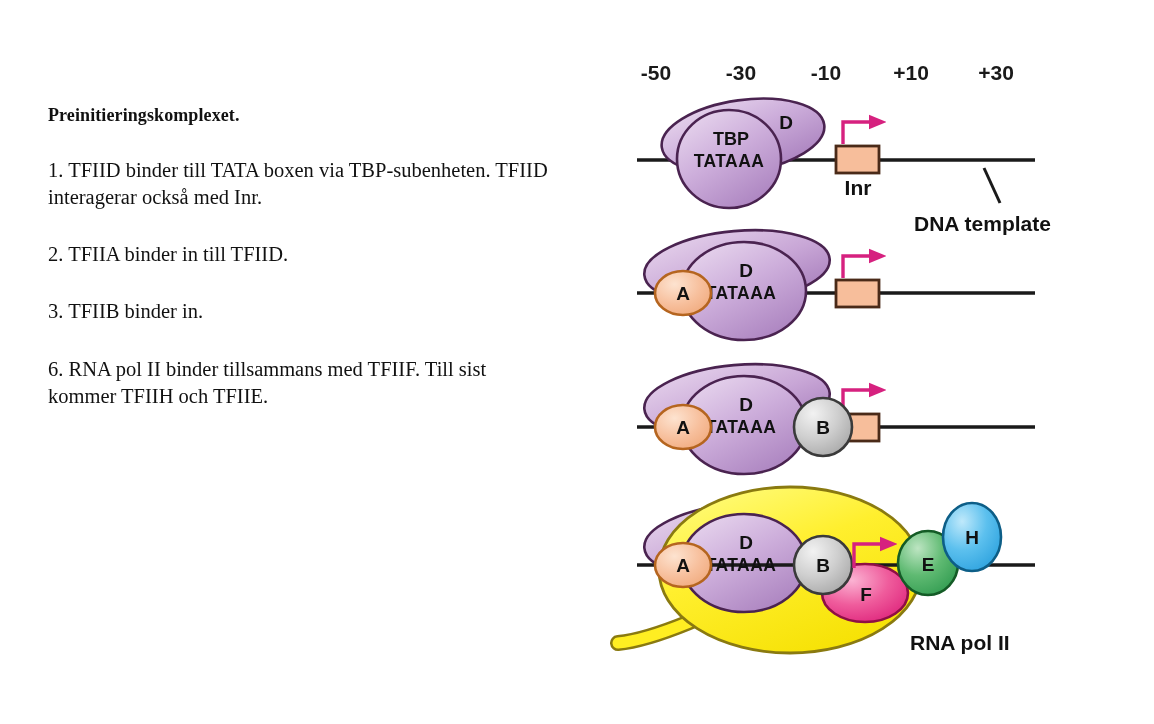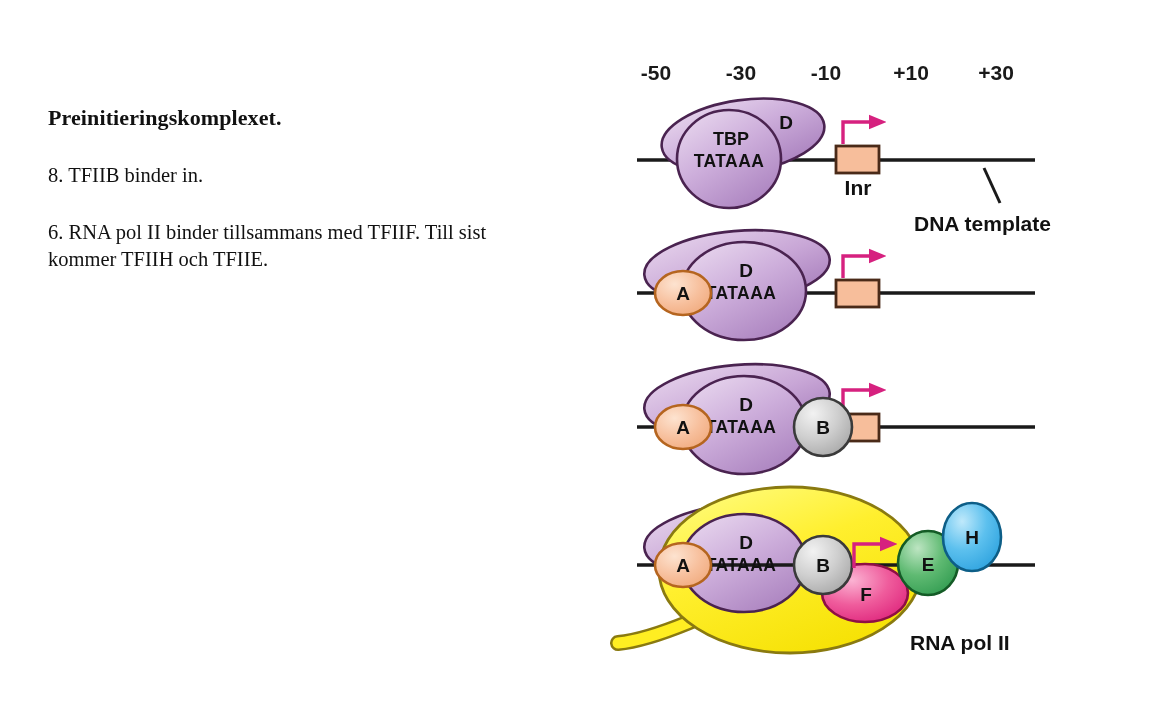--- a/index.html
+++ b/index.html
@@ -5,21 +5,21 @@
   html,body{margin:0;padding:0;}
   body{
     width:1154px;height:724px;background:#ffffff;
     font-family:"Liberation Serif",serif;overflow:hidden;position:relative;
   }
   #root{position:absolute;inset:0;}
 
   
   .text-col{position:absolute;left:48px;top:104px;width:500px;}
   .lesson-title{
-    font-family:"Liberation Serif",serif;font-weight:bold;font-size:22px;
+    font-family:"Liberation Serif",serif;font-weight:bold;font-size:18px;
     color:#111;letter-spacing:.1px;margin:0 0 30px 0;line-height:1.25;
   }
   .step{
     font-family:"Liberation Serif",serif;font-size:20.5px;color:#111;
     margin:0 0 30px 0;line-height:1.33;
   }
   .step:last-child{margin-bottom:0;}
 
   
   .figure{position:absolute;left:610px;top:40px;width:559px;height:640px;}
@@ -46,21 +46,23 @@
   }
   .annot.mid{text-anchor:middle;}
 </style>
 </head>
 <body>
 
 <div id="root">
 
   <div class="text-col">
     <p class="lesson-title">Preinitieringskomplexet.</p>
-    <p class="step">8. TFIIB binder in.</p>
+    <p class="step">1. TFIID binder till TATA boxen via TBP-subenheten. TFIID interagerar också med Inr.</p>
+    <p class="step">2. TFIIA binder in till TFIID.</p>
+    <p class="step">3. TFIIB binder in.</p>
     <p class="step">6. RNA pol II binder tillsammans med TFIIF. Till sist kommer TFIIH och TFIIE.</p>
   </div>
 
   <div class="figure">
     <svg class="fig-svg" width="559" height="640" viewBox="0 0 559 640">
       <defs>
 
         <linearGradient id="gPurple" x1="0.15" y1="0" x2="0.85" y2="1">
           <stop offset="0%" stop-color="#e8d7ee"></stop>
           <stop offset="45%" stop-color="#cdaedb"></stop>

